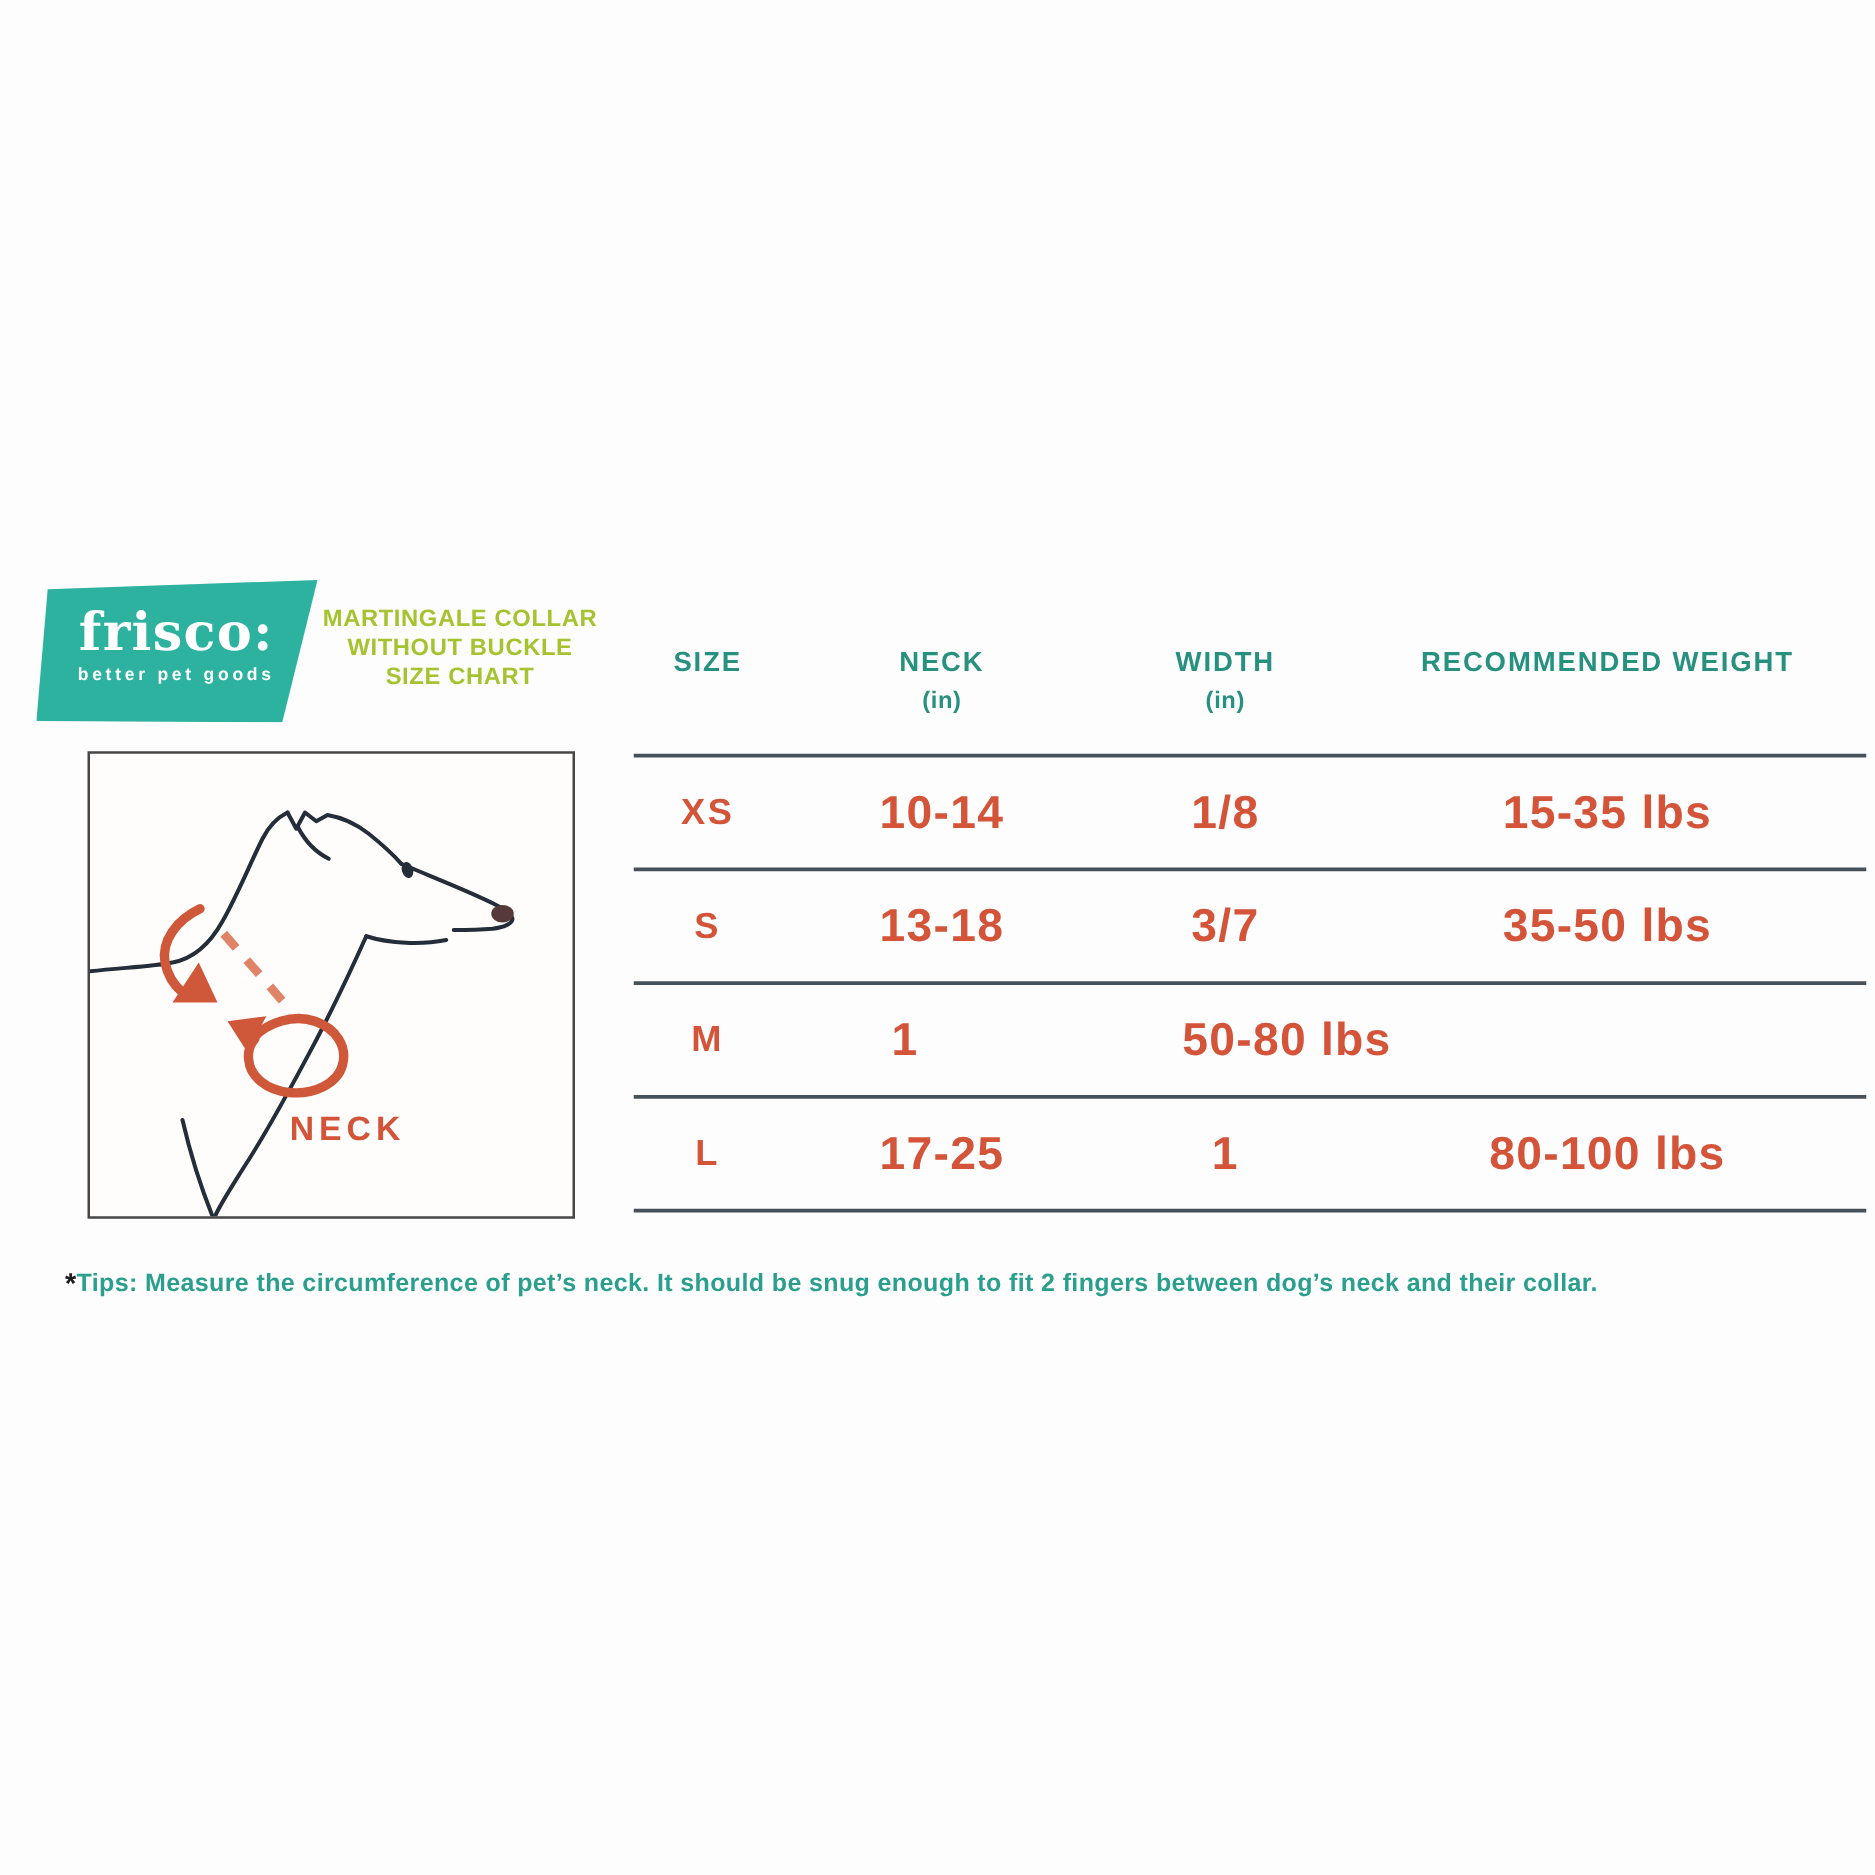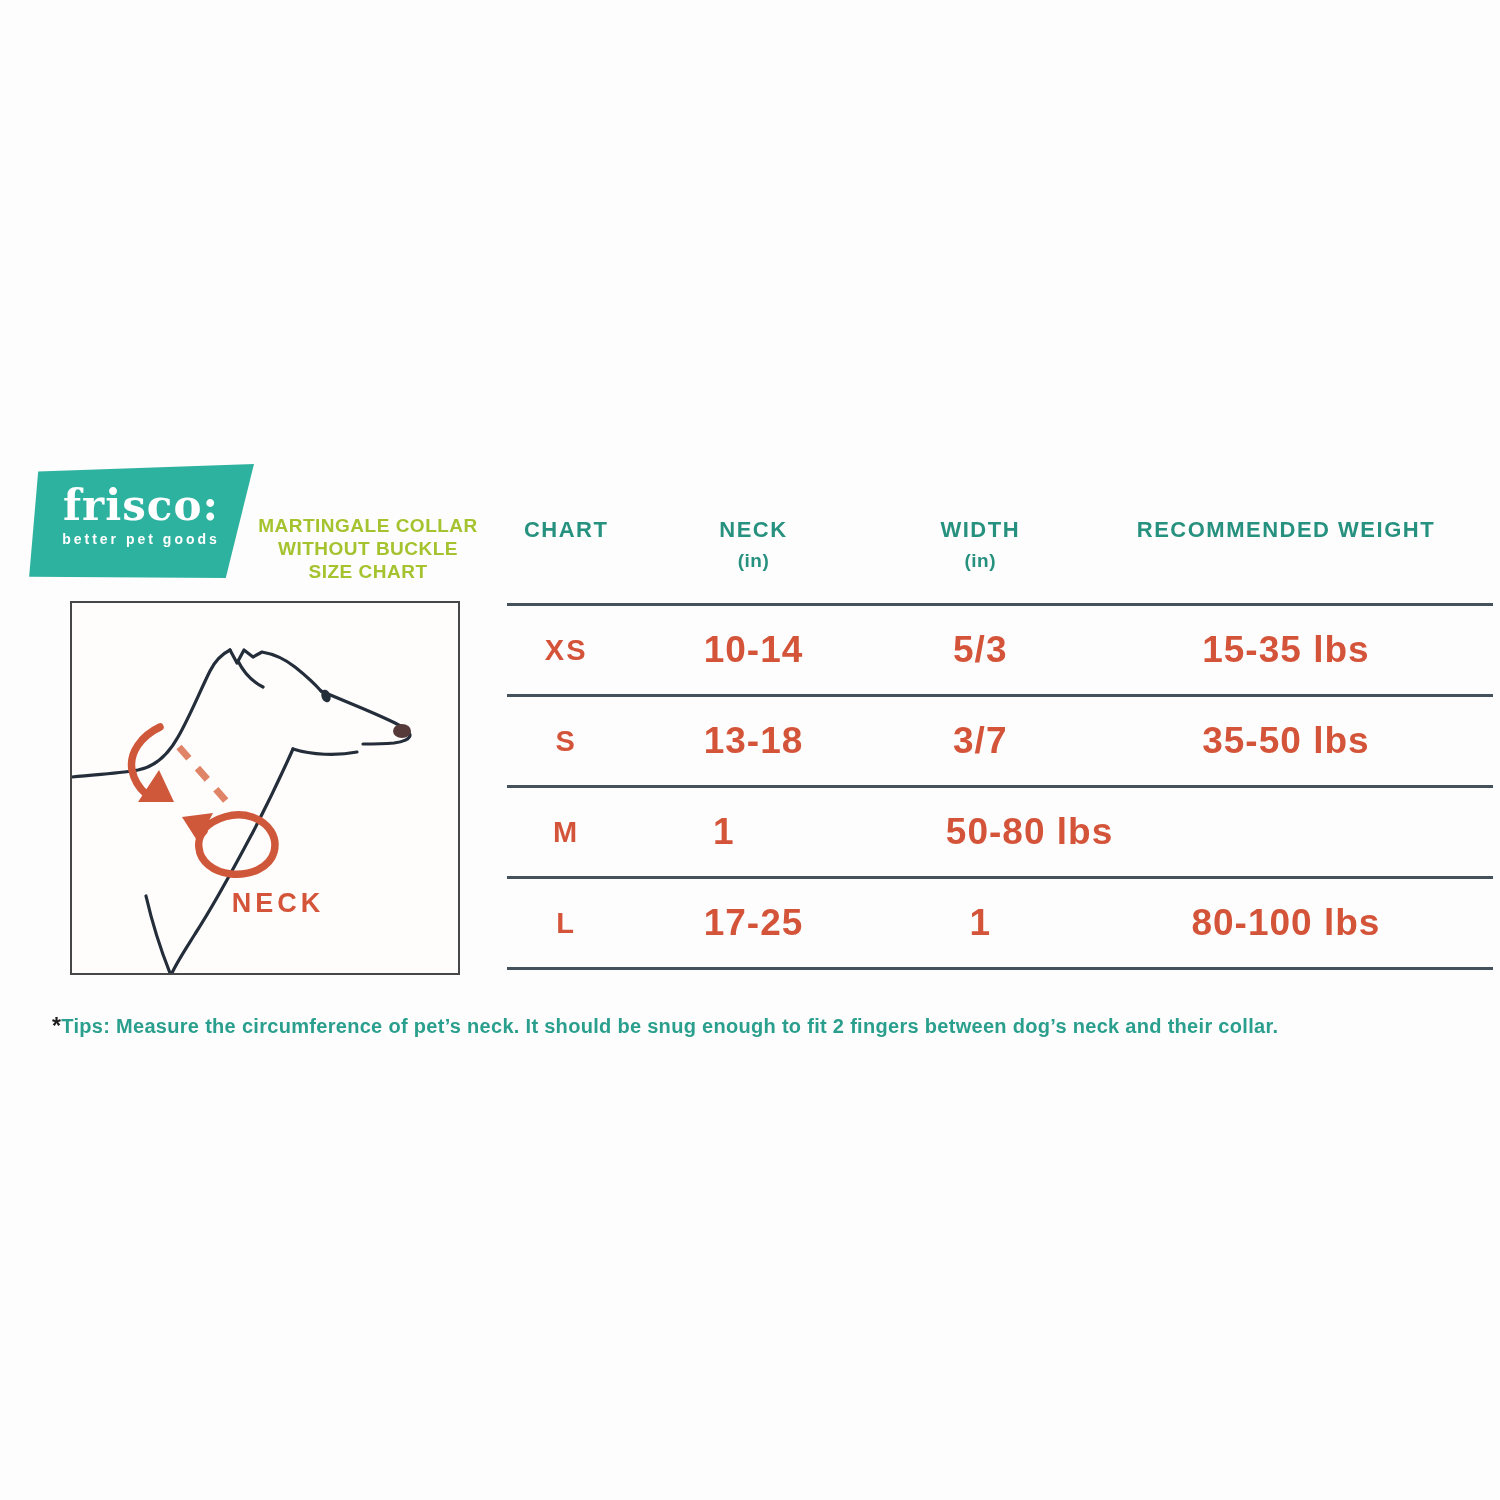--- a/index.html
+++ b/index.html
@@ -18,21 +18,21 @@
   .brand-name {
     margin-top:20px; font-family:"DejaVu Serif", serif; font-weight:bold;
     font-size:42px; line-height:1.05; letter-spacing:1px;
   }
   .brand-tagline {
     margin-top:3px; font-size:14px; font-weight:bold; letter-spacing:3px;
   }
 
   
   .title-block {
-    position:absolute; left:250px; top:514px; width:236px; text-align:center;
+    position:absolute; left:250px; top:484px; width:236px; text-align:center;
     color:#a5c32f; font-weight:bold; font-size:19px; line-height:23px;
     letter-spacing:0.5px;
   }
 
   
   .dog-box {
     position:absolute; left:70px; top:601px; width:390px; height:374px;
     border:2px solid #474747; background:#fefdfc; box-sizing:border-box;
   }
 
@@ -94,41 +94,41 @@
         <path d="M 131 227 C 142 215 163 208 180 214 C 197 220 206 234 202 249 C 198 264 179 273 159 271 C 141 269 128 258 127 245 C 126 239 128 232 132 228" stroke="#d0583a" stroke-width="7.5" fill="none" stroke-linecap="round"></path>
         <path d="M 110 214 L 141 210 L 126 239 Z" fill="#d0583a"></path>
       </g>
       <text x="206" y="309" text-anchor="middle" font-size="27" font-weight="bold" letter-spacing="4" fill="#d4543a" font-family="Liberation Sans, sans-serif">NECK</text>
     </svg>
   </div>
 
   <div class="size-table">
     <div class="thead">
       <div class="hcell c1">
-        <div>CHART</div>
+        <div>SIZE</div>
         <div class="hsub"></div>
       </div>
       <div class="hcell c2">
         <div>NECK</div>
         <div class="hsub">(in)</div>
       </div>
       <div class="hcell c3">
         <div>WIDTH</div>
         <div class="hsub">(in)</div>
       </div>
       <div class="hcell c4">
         <div>RECOMMENDED WEIGHT</div>
         <div class="hsub"></div>
       </div>
     </div>
     <div class="tbody">
       <div class="trow">
         <div class="tcell size c1">XS</div>
         <div class="tcell c2">10-14</div>
-        <div class="tcell c3">5/3</div>
+        <div class="tcell c3">1/8</div>
         <div class="tcell c4">15-35 lbs</div>
       </div>
       <div class="trow">
         <div class="tcell size c1">S</div>
         <div class="tcell c2">13-18</div>
         <div class="tcell c3">3/7</div>
         <div class="tcell c4">35-50 lbs</div>
       </div>
       <div class="trow">
         <div class="tcell size c1">M</div>

